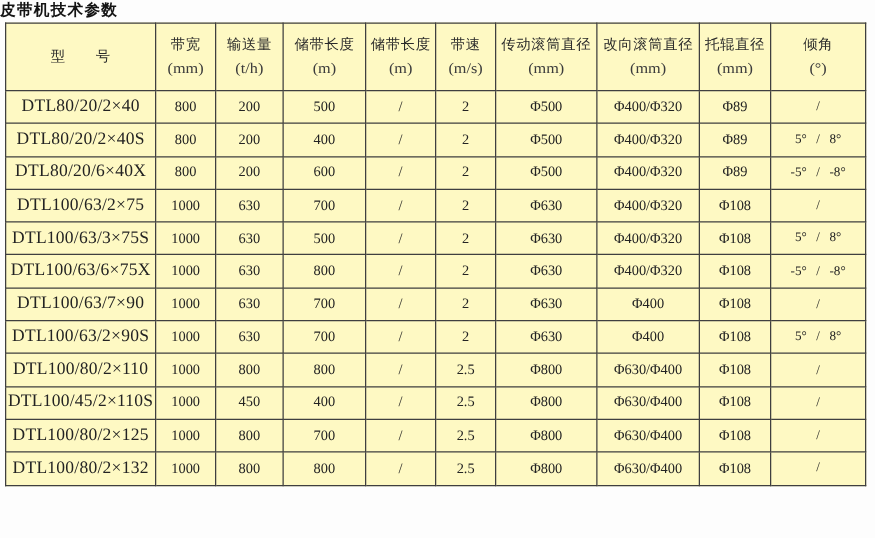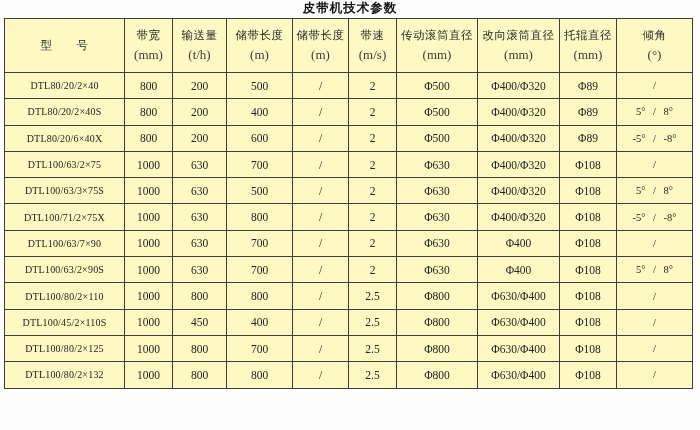--- a/index.html
+++ b/index.html
@@ -4,21 +4,21 @@
 <style>
   * { box-sizing: border-box; }
   html, body {
     margin: 0; padding: 0;
     width: 700px; height: 430px;
     background: #fdfdfd;
     font-family: "Liberation Serif", "DejaVu Serif", serif;
     overflow: hidden;
   }
   .page-title {
-    text-align: center;
+    text-align: left;
     font-family: "Liberation Sans", "DejaVu Sans", sans-serif;
     font-weight: bold;
     font-size: 12.5px;
     color: #141414;
     height: 18px;
     line-height: 16px;
     letter-spacing: 1px;
   }
   table.spec-table {
     border-collapse: collapse;
@@ -50,21 +50,21 @@
     font-size: 13px;
     color: #3c3c3c;
     margin-top: 4px;
     transform: scaleY(0.9);
   }
   tbody td {
     height: 26.3px;
     font-size: 11.5px;
   }
   td.cell-model {
-    font-size: 10px;
+    font-size: 14px;
     letter-spacing: 0.2px;
   }
   td.cell-angle {
     word-spacing: 5px;
     font-size: 10.5px;
   }
 </style>
 </head>
 <body>
 
@@ -182,21 +182,21 @@
           <td class="cell-capacity">630</td>
           <td class="cell-length">500</td>
           <td class="cell-storage_length">/</td>
           <td class="cell-speed">2</td>
           <td class="cell-drive_drum">Φ630</td>
           <td class="cell-bend_drum">Φ400/Φ320</td>
           <td class="cell-idler">Φ108</td>
           <td class="cell-angle">5° / 8°</td>
         </tr>
         <tr>
-          <td class="cell-model">DTL100/71/2×75X</td>
+          <td class="cell-model">DTL100/63/6×75X</td>
           <td class="cell-belt_width">1000</td>
           <td class="cell-capacity">630</td>
           <td class="cell-length">800</td>
           <td class="cell-storage_length">/</td>
           <td class="cell-speed">2</td>
           <td class="cell-drive_drum">Φ630</td>
           <td class="cell-bend_drum">Φ400/Φ320</td>
           <td class="cell-idler">Φ108</td>
           <td class="cell-angle">-5° / -8°</td>
         </tr>

